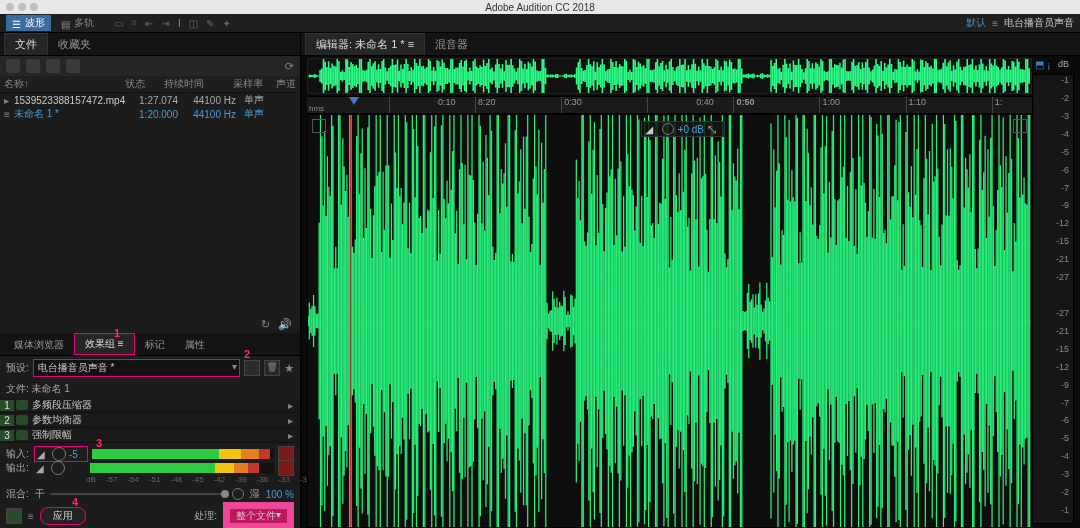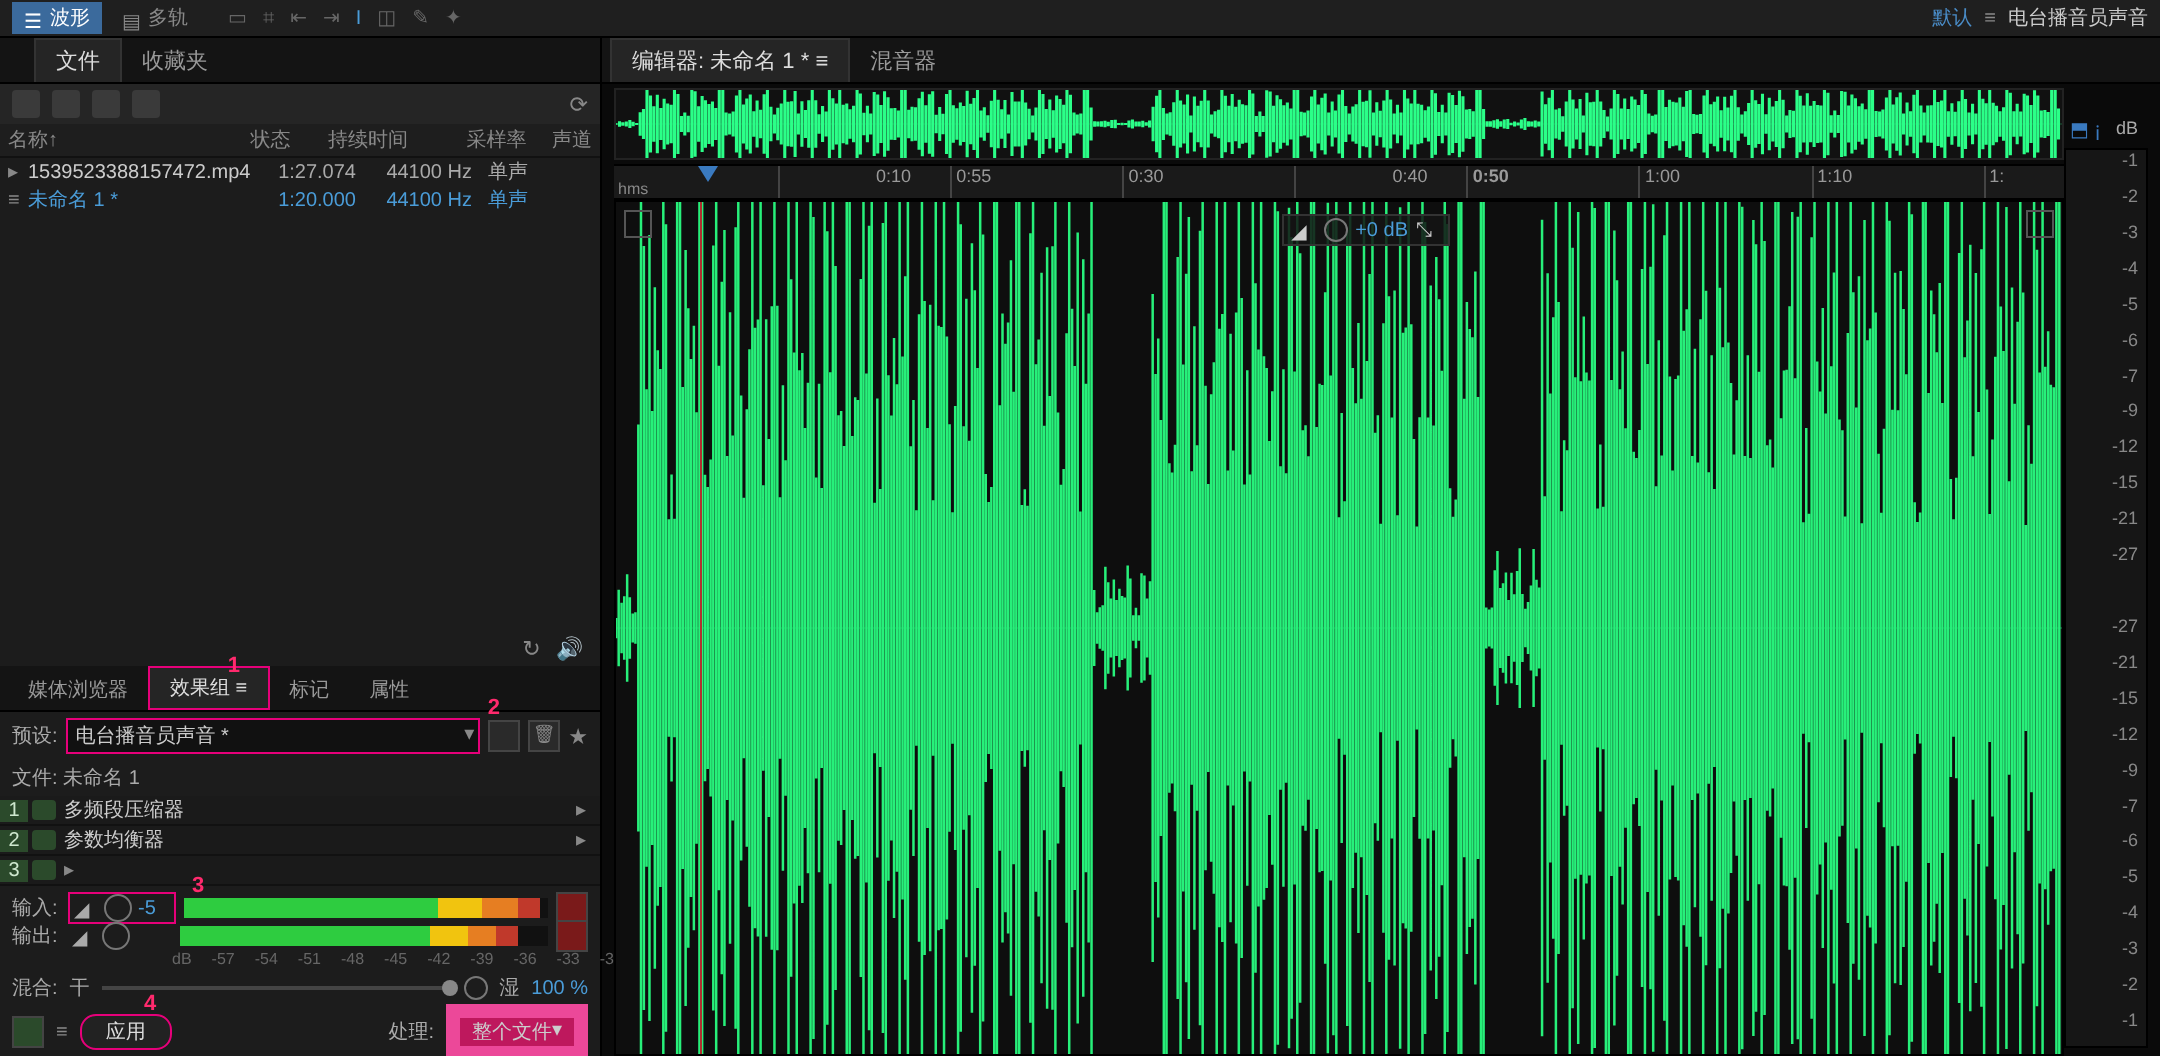--- a/index.html
+++ b/index.html
@@ -11,21 +11,21 @@
 .menubar{height:18px;background:#1f1f1f;display:flex;align-items:center;gap:6px;padding:0 6px;font-size:10px;color:#888;border-bottom:1px solid #000}
 .menubar .grp{display:flex;align-items:center;gap:4px}
 .menubar .btn{padding:1px 6px;display:flex;align-items:center;gap:3px}
 .menubar .btn.sel{background:#3b6a9c;color:#fff}
 .menubar .icon{width:10px;height:8px;display:inline-block}
 .menubar .spacer{flex:1}
 .menubar .link{color:#4a8cc7}
 .body{flex:1;display:flex;min-height:0}
 .left{width:300px;display:flex;flex-direction:column;background:#1c1c1c;border-right:1px solid #000}
 .right{flex:1;display:flex;flex-direction:column;min-width:0}
-.tabrow{height:22px;display:flex;align-items:flex-end;background:#141414;border-bottom:1px solid #000;padding-left:17px;gap:0}
+.tabrow{height:22px;display:flex;align-items:flex-end;background:#141414;border-bottom:1px solid #000;padding-left:4px;gap:0}
 .tab{padding:3px 10px;color:#999;font-size:11px}
 .tab.act{background:#252525;color:#ddd;border-top:1px solid #333;border-left:1px solid #333;border-right:1px solid #333}
 .toolbarL{height:20px;background:#252525;display:flex;align-items:center;gap:6px;padding:0 6px}
 .toolbarL .ico{width:14px;height:14px;background:#3a3a3a;border-radius:2px}
 .toolbarL .refresh{margin-left:auto;color:#888}
 .cols{display:flex;background:#1e1e1e;font-size:10px;color:#888;border-bottom:1px solid #111;height:16px;align-items:center}
 .cols span{padding:0 4px}
 .c-name{width:128px}
 .c-stat{width:30px}
 .c-dur{width:50px;text-align:right}
@@ -95,20 +95,28 @@
 .dbAxis .dv{position:absolute;right:4px}
 .dbAxis .hd{position:absolute;top:-16px;right:4px;color:#aaa}
 .dbAxis .icons{position:absolute;top:-16px;left:2px;display:flex;gap:3px}
 .dbAxis .icons span{color:#3a7ac0;font-size:10px}
 .pinkbox{border:1px solid #e6007a !important}
 </style>
 </head>
 <body>
 
 <div class="win">
+  <div class="titlebar">
+    <div class="tb-dots">
+        <span></span>
+        <span></span>
+        <span></span>
+      </div>
+    <div class="tb-title">Adobe Audition CC 2018</div>
+  </div>
 
   <div class="menubar">
     <div class="grp">
       <div class="btn sel">
           <span class="icon">☰</span>
           <span>波形</span>
         </div>
       <div class="btn">
           <span class="icon">▤</span>
           <span>多轨</span>
@@ -203,20 +211,21 @@
           </div>
         <div class="fxrow">
             <span class="num">2</span>
             <span class="pw"></span>
             <span class="nm">参数均衡器</span>
             <span class="ar">▸</span>
           </div>
         <div class="fxrow">
             <span class="num">3</span>
             <span class="pw"></span>
+            <span class="nm">强制限幅</span>
             <span class="ar">▸</span>
           </div>
       </div>
 
       <div class="meters">
         <div class="mr">
           <span class="lab">输入:</span>
           <span class="pinkbox" style="display:flex;align-items:center;gap:3px;padding:0 2px">
             <span class="ico2">◢</span>
             <span class="clock"></span>
@@ -301,21 +310,21 @@
         <svg class="ov-svg" id="ovsvg" preserveAspectRatio="none" viewBox="0 0 700 34">
             <line x1="0" y1="17" x2="700" y2="17" stroke="#1a5a3a" stroke-width="0.6"></line>
             <path d="M0.0 16.6 L0.0 17.4 M1.7 15.6 L1.7 18.4 M3.3 16.1 L3.3 17.9 M5.0 15.8 L5.0 18.2 M6.7 15.0 L6.7 19.0 M8.3 15.9 L8.3 18.1 M10.0 16.5 L10.0 17.5 M11.7 11.1 L11.7 22.9 M13.3 9.5 L13.3 24.5 M15.0 -2.3 L15.0 36.3 M16.7 2.8 L16.7 31.2 M18.3 8.1 L18.3 25.9 M20.0 2.4 L20.0 31.6 M21.7 9.0 L21.7 25.0 M23.3 4.4 L23.3 29.6 M25.0 6.7 L25.0 27.3 M26.7 7.4 L26.7 26.6 M28.3 -2.2 L28.3 36.2 M30.0 2.0 L30.0 32.0 M31.7 13.0 L31.7 21.0 M33.3 11.3 L33.3 22.7 M35.0 12.9 L35.0 21.1 M36.7 -0.3 L36.7 34.3 M38.3 0.6 L38.3 33.4 M40.0 8.1 L40.0 25.9 M41.7 3.0 L41.7 31.0 M43.3 5.1 L43.3 28.9 M45.0 7.0 L45.0 27.0 M46.7 5.8 L46.7 28.2 M48.3 9.0 L48.3 25.0 M50.0 -0.4 L50.0 34.4 M51.7 -1.0 L51.7 35.0 M53.3 11.3 L53.3 22.7 M55.0 11.8 L55.0 22.2 M56.7 10.8 L56.7 23.2 M58.3 2.8 L58.3 31.2 M60.0 -1.0 L60.0 35.0 M61.7 7.3 L61.7 26.7 M63.3 4.2 L63.3 29.8 M65.0 2.2 L65.0 31.8 M66.7 10.6 L66.7 23.4 M68.3 5.3 L68.3 28.7 M70.0 9.9 L70.0 24.1 M71.7 2.1 L71.7 31.9 M73.3 -2.9 L73.3 36.9 M75.0 8.4 L75.0 25.6 M76.7 12.2 L76.7 21.8 M78.3 8.9 L78.3 25.1 M80.0 6.7 L80.0 27.3 M81.7 -1.6 L81.7 35.6 M83.3 5.9 L83.3 28.1 M85.0 5.6 L85.0 28.4 M86.7 0.5 L86.7 33.5 M88.3 11.7 L88.3 22.3 M90.0 5.6 L90.0 28.4 M91.7 10.0 L91.7 24.0 M93.3 5.1 L93.3 28.9 M95.0 -3.6 L95.0 37.6 M96.7 5.1 L96.7 28.9 M98.3 12.1 L98.3 21.9 M100.0 8.0 L100.0 26.0 M101.7 10.8 L101.7 23.2 M103.3 -0.9 L103.3 34.9 M105.0 4.1 L105.0 29.9 M106.7 6.8 L106.7 27.2 M108.3 0.0 L108.3 34.0 M110.0 7.4 L110.0 26.6 M111.7 6.8 L111.7 27.2 M113.3 9.6 L113.3 24.4 M115.0 7.9 L115.0 26.1 M116.7 -2.8 L116.7 36.8 M118.3 1.8 L118.3 32.2 M120.0 11.4 L120.0 22.6 M121.7 7.9 L121.7 26.1 M123.3 11.8 L123.3 22.2 M125.0 1.0 L125.0 33.0 M126.7 2.3 L126.7 31.7 M128.3 7.5 L128.3 26.5 M130.0 0.6 L130.0 33.4 M131.7 3.6 L131.7 30.4 M133.3 9.1 L133.3 24.9 M135.0 9.0 L135.0 25.0 M136.7 10.3 L136.7 23.7 M138.3 -0.9 L138.3 34.9 M140.0 -1.0 L140.0 35.0 M141.7 9.9 L141.7 24.1 M143.3 8.4 L143.3 25.6 M145.0 8.6 L145.0 25.4 M146.7 4.1 L146.7 29.9 M148.3 0.9 L148.3 33.1 M150.0 7.6 L150.0 26.4 M151.7 2.1 L151.7 31.9 M153.3 0.6 L153.3 33.4 M155.0 12.4 L155.0 21.6 M156.7 8.5 L156.7 25.5 M158.3 11.9 L158.3 22.1 M160.0 2.0 L160.0 32.0 M161.7 -2.9 L161.7 36.9 M163.3 7.6 L163.3 26.4 M165.0 9.1 L165.0 24.9 M166.7 6.2 L166.7 27.8 M168.3 8.0 L168.3 26.0 M170.0 0.4 L170.0 33.6 M171.7 6.9 L171.7 27.1 M173.3 4.0 L173.3 30.0 M175.0 -1.3 L175.0 35.3 M176.7 10.3 L176.7 23.7 M178.3 8.6 L178.3 25.4 M180.0 12.6 L180.0 21.4 M181.7 5.4 L181.7 28.6 M183.3 -3.5 L183.3 37.5 M185.0 4.9 L185.0 29.1 M186.7 9.6 L186.7 24.4 M188.3 5.0 L188.3 29.0 M190.0 12.3 L190.0 21.7 M191.7 1.0 L191.7 33.0 M193.3 5.8 L193.3 28.2 M195.0 5.8 L195.0 28.2 M196.7 -1.8 L196.7 35.8 M198.3 6.2 L198.3 27.8 M200.0 9.4 L200.0 24.6 M201.7 12.7 L201.7 21.3 M203.3 8.8 L203.3 25.2 M205.0 -2.8 L205.0 36.8 M206.7 2.0 L206.7 32.0 M208.3 9.5 L208.3 24.5 M210.0 4.8 L210.0 29.2 M211.7 10.1 L211.7 23.9 M213.3 2.7 L213.3 31.3 M215.0 4.5 L215.0 29.5 M216.7 7.4 L216.7 26.6 M218.3 -1.2 L218.3 35.2 M220.0 2.4 L220.0 31.6 M221.7 11.3 L221.7 22.7 M223.3 12.3 L223.3 21.7 M225.0 11.8 L225.0 22.2 M226.7 -0.7 L226.7 34.7 M228.3 -0.5 L228.3 34.5 M230.0 8.7 L230.0 25.3 M231.7 15.6 L231.7 18.4 M233.3 15.7 L233.3 18.3 M235.0 15.6 L235.0 18.4 M236.7 15.4 L236.7 18.6 M238.3 15.9 L238.3 18.1 M240.0 15.0 L240.0 19.0 M241.7 14.9 L241.7 19.1 M243.3 16.5 L243.3 17.5 M245.0 16.4 L245.0 17.6 M246.7 16.5 L246.7 17.5 M248.3 15.2 L248.3 18.8 M250.0 14.7 L250.0 19.3 M251.7 15.8 L251.7 18.2 M253.3 15.7 L253.3 18.3 M255.0 15.4 L255.0 18.6 M256.7 16.1 L256.7 17.9 M258.3 15.3 L258.3 18.7 M260.0 8.4 L260.0 25.6 M261.7 2.9 L261.7 31.1 M263.3 -2.5 L263.3 36.5 M265.0 9.0 L265.0 25.0 M266.7 11.7 L266.7 22.3 M268.3 11.1 L268.3 22.9 M270.0 6.1 L270.0 27.9 M271.7 -2.7 L271.7 36.7 M273.3 5.2 L273.3 28.8 M275.0 7.3 L275.0 26.7 M276.7 2.3 L276.7 31.7 M278.3 12.7 L278.3 21.3 M280.0 3.3 L280.0 30.7 M281.7 7.9 L281.7 26.1 M283.3 5.4 L283.3 28.6 M285.0 -3.1 L285.0 37.1 M286.7 5.3 L286.7 28.7 M288.3 12.2 L288.3 21.8 M290.0 10.6 L290.0 23.4 M291.7 9.9 L291.7 24.1 M293.3 -2.0 L293.3 36.0 M295.0 2.9 L295.0 31.1 M296.7 7.9 L296.7 26.1 M298.3 2.0 L298.3 32.0 M300.0 8.4 L300.0 25.6 M301.7 4.9 L301.7 29.1 M303.3 7.1 L303.3 26.9 M305.0 7.6 L305.0 26.4 M306.7 -2.3 L306.7 36.3 M308.3 1.7 L308.3 32.3 M310.0 13.0 L310.0 21.0 M311.7 10.7 L311.7 23.3 M313.3 13.0 L313.3 21.0 M315.0 0.1 L315.0 33.9 M316.7 0.7 L316.7 33.3 M318.3 7.9 L318.3 26.1 M320.0 2.6 L320.0 31.4 M321.7 4.6 L321.7 29.4 M323.3 7.6 L323.3 26.4 M325.0 6.3 L325.0 27.7 M326.7 9.3 L326.7 24.7 M328.3 -0.4 L328.3 34.4 M330.0 -1.2 L330.0 35.2 M331.7 10.9 L331.7 23.1 M333.3 11.2 L333.3 22.8 M335.0 10.2 L335.0 23.8 M336.7 3.2 L336.7 30.8 M338.3 -0.8 L338.3 34.8 M340.0 7.2 L340.0 26.8 M341.7 3.9 L341.7 30.1 M343.3 1.8 L343.3 32.2 M345.0 11.2 L345.0 22.8 M346.7 5.8 L346.7 28.2 M348.3 10.2 L348.3 23.8 M350.0 2.3 L350.0 31.7 M351.7 -3.0 L351.7 37.0 M353.3 8.0 L353.3 26.0 M355.0 11.7 L355.0 22.3 M356.7 8.3 L356.7 25.7 M358.3 7.1 L358.3 26.9 M360.0 -1.3 L360.0 35.3 M361.7 5.9 L361.7 28.1 M363.3 5.4 L363.3 28.6 M365.0 0.1 L365.0 33.9 M366.7 11.2 L366.7 22.8 M368.3 6.1 L368.3 27.9 M370.0 10.4 L370.0 23.6 M371.7 5.3 L371.7 28.7 M373.3 -3.6 L373.3 37.6 M375.0 4.8 L375.0 29.2 M376.7 11.7 L376.7 22.3 M378.3 7.4 L378.3 26.6 M380.0 11.3 L380.0 22.7 M381.7 -0.6 L381.7 34.6 M383.3 4.2 L383.3 29.8 M385.0 6.7 L385.0 27.3 M386.7 -0.3 L386.7 34.3 M388.3 6.9 L388.3 27.1 M390.0 7.4 L390.0 26.6 M391.7 10.1 L391.7 23.9 M393.3 8.2 L393.3 25.8 M395.0 -2.8 L395.0 36.8 M396.7 1.6 L396.7 32.4 M398.3 11.0 L398.3 23.0 M400.0 7.4 L400.0 26.6 M401.7 11.3 L401.7 22.7 M403.3 1.4 L403.3 32.6 M405.0 2.5 L405.0 31.5 M406.7 7.5 L406.7 26.5 M408.3 0.4 L408.3 33.6 M410.0 3.1 L410.0 30.9 M411.7 9.7 L411.7 24.3 M413.3 9.5 L413.3 24.5 M415.0 10.6 L415.0 23.4 M416.7 -0.7 L416.7 34.7 M418.3 -1.1 L418.3 35.1 M420.0 9.5 L420.0 24.5 M421.7 15.6 L421.7 18.4 M423.3 15.6 L423.3 18.4 M425.0 15.1 L425.0 18.9 M426.7 14.6 L426.7 19.4 M428.3 15.6 L428.3 18.4 M430.0 14.7 L430.0 19.3 M431.7 14.5 L431.7 19.5 M433.3 16.4 L433.3 17.6 M435.0 15.8 L435.0 18.2 M436.7 16.3 L436.7 17.7 M438.3 14.8 L438.3 19.2 M440.0 14.0 L440.0 20.0 M441.7 15.6 L441.7 18.4 M443.3 15.8 L443.3 18.2 M445.0 15.3 L445.0 18.7 M446.7 15.7 L446.7 18.3 M448.3 0.8 L448.3 33.2 M450.0 7.1 L450.0 26.9 M451.7 3.9 L451.7 30.1 M453.3 -1.6 L453.3 35.6 M455.0 9.8 L455.0 24.2 M456.7 9.1 L456.7 24.9 M458.3 13.1 L458.3 20.9 M460.0 5.7 L460.0 28.3 M461.7 -3.4 L461.7 37.4 M463.3 4.7 L463.3 29.3 M465.0 9.2 L465.0 24.8 M466.7 4.5 L466.7 29.5 M468.3 12.8 L468.3 21.2 M470.0 1.4 L470.0 32.6 M471.7 6.1 L471.7 27.9 M473.3 5.9 L473.3 28.1 M475.0 -2.1 L475.0 36.1 M476.7 5.7 L476.7 28.3 M478.3 10.0 L478.3 24.0 M480.0 13.2 L480.0 20.8 M481.7 9.2 L481.7 24.8 M483.3 -2.6 L483.3 36.6 M485.0 2.0 L485.0 32.0 M486.7 9.2 L486.7 24.8 M488.3 4.3 L488.3 29.7 M490.0 9.5 L490.0 24.5 M491.7 3.2 L491.7 30.8 M493.3 4.8 L493.3 29.2 M495.0 7.5 L495.0 26.5 M496.7 -1.3 L496.7 35.3 M498.3 2.0 L498.3 32.0 M500.0 11.8 L500.0 22.2 M501.7 12.9 L501.7 21.1 M503.3 12.2 L503.3 21.8 M505.0 -0.4 L505.0 34.4 M506.7 -0.4 L506.7 34.4 M508.3 8.5 L508.3 25.5 M510.0 4.9 L510.0 29.1 M511.7 5.9 L511.7 28.1 M513.3 6.2 L513.3 27.8 M515.0 3.8 L515.0 30.2 M516.7 8.4 L516.7 25.6 M518.3 0.5 L518.3 33.5 M520.0 -0.9 L520.0 34.9 M521.7 12.0 L521.7 22.0 M523.3 12.4 L523.3 21.6 M525.0 12.0 L525.0 22.0 M526.7 2.7 L526.7 31.3 M528.3 -2.0 L528.3 36.0 M530.0 7.1 L530.0 26.9 M531.7 5.9 L531.7 28.1 M533.3 3.3 L533.3 30.7 M535.0 10.1 L535.0 23.9 M536.7 3.4 L536.7 30.6 M538.3 8.7 L538.3 25.3 M540.0 2.9 L540.0 31.1 M541.7 -2.7 L541.7 36.7 M543.3 8.6 L543.3 25.4 M545.0 12.2 L545.0 21.8 M546.7 10.6 L546.7 23.4 M548.3 6.5 L548.3 27.5 M550.0 -2.5 L550.0 36.5 M551.7 5.1 L551.7 28.9 M553.3 7.0 L553.3 27.0 M555.0 1.9 L555.0 32.1 M556.7 12.1 L556.7 21.9 M558.3 3.9 L558.3 30.1 M560.0 8.3 L560.0 25.7 M561.7 5.5 L561.7 28.5 M563.3 -3.2 L563.3 37.2 M565.0 4.9 L565.0 29.1 M566.7 12.7 L566.7 21.3 M568.3 10.0 L568.3 24.0 M570.0 10.4 L570.0 23.6 M571.7 -1.7 L571.7 35.7 M573.3 2.9 L573.3 31.1 M575.0 7.7 L575.0 26.3 M576.7 1.6 L576.7 32.4 M578.3 7.9 L578.3 26.1 M580.0 5.5 L580.0 28.5 M581.7 7.5 L581.7 26.5 M583.3 7.8 L583.3 26.2 M585.0 -2.3 L585.0 36.3 M586.7 1.4 L586.7 32.6 M588.3 12.6 L588.3 21.4 M590.0 10.2 L590.0 23.8 M591.7 12.5 L591.7 21.5 M593.3 0.5 L593.3 33.5 M595.0 0.9 L595.0 33.1 M596.7 7.8 L596.7 26.2 M598.3 2.3 L598.3 31.7 M600.0 4.1 L600.0 29.9 M601.7 8.1 L601.7 25.9 M603.3 6.7 L603.3 27.3 M605.0 9.6 L605.0 24.4 M606.7 -0.3 L606.7 34.3 M608.3 -1.4 L608.3 35.4 M610.0 10.5 L610.0 23.5 M611.7 10.7 L611.7 23.3 M613.3 9.7 L613.3 24.3 M615.0 3.7 L615.0 30.3 M616.7 -0.5 L616.7 34.5 M618.3 7.2 L618.3 26.8 M620.0 3.6 L620.0 30.4 M621.7 1.3 L621.7 32.7 M623.3 11.7 L623.3 22.3 M625.0 6.3 L625.0 27.7 M626.7 10.6 L626.7 23.4 M628.3 2.4 L628.3 31.6 M630.0 -3.1 L630.0 37.1 M631.7 7.7 L631.7 26.3 M633.3 11.2 L633.3 22.8 M635.0 7.8 L635.0 26.2 M636.7 7.6 L636.7 26.4 M638.3 -1.0 L638.3 35.0 M640.0 6.0 L640.0 28.0 M641.7 5.2 L641.7 28.8 M643.3 -0.3 L643.3 34.3 M645.0 10.6 L645.0 23.4 M646.7 6.6 L646.7 27.4 M648.3 10.9 L648.3 23.1 M650.0 5.6 L650.0 28.4 M651.7 -3.6 L651.7 37.6 M653.3 4.5 L653.3 29.5 M655.0 11.2 L655.0 22.8 M656.7 6.9 L656.7 27.1 M658.3 11.8 L658.3 22.2 M660.0 -0.2 L660.0 34.2 M661.7 4.4 L661.7 29.6 M663.3 6.6 L663.3 27.4 M665.0 -0.7 L665.0 34.7 M666.7 6.4 L666.7 27.6 M668.3 7.9 L668.3 26.1 M670.0 10.6 L670.0 23.4 M671.7 8.6 L671.7 25.4 M673.3 -2.7 L673.3 36.7 M675.0 1.4 L675.0 32.6 M676.7 10.6 L676.7 23.4 M678.3 6.9 L678.3 27.1 M680.0 10.7 L680.0 23.3 M681.7 1.9 L681.7 32.1 M683.3 2.8 L683.3 31.2 M685.0 7.5 L685.0 26.5 M686.7 0.1 L686.7 33.9 M688.3 2.7 L688.3 31.3 M690.0 10.2 L690.0 23.8 M691.7 10.0 L691.7 24.0 M693.3 11.0 L693.3 23.0 M695.0 -0.5 L695.0 34.5 M696.7 -1.2 L696.7 35.2 M698.3 9.2 L698.3 24.8 " stroke="#2bff88" stroke-width="1.5"></path>
           </svg>
       </div>
       <div class="ruler">
         <span class="hms">hms</span>
         <div class="play" style="left:42px"></div>
         <div id="rticks">
             <div class="tk" style="left: 11.3125%; padding-left: 48px;">0:10</div>
-            <div class="tk" style="left: 23.1875%;">0:55</div>
+            <div class="tk" style="left: 23.1875%;">8:20</div>
             <div class="tk" style="left: 35.0625%;">0:30</div>
             <div class="tk" style="left: 46.9375%; padding-left: 48px;">0:40</div>
             <div class="tk" style="left: 58.8125%; font-weight: bold;">0:50</div>
             <div class="tk" style="left: 70.6875%;">1:00</div>
             <div class="tk" style="left: 82.5625%;">1:10</div>
             <div class="tk" style="left: 94.4375%;">1:</div>
           </div>
       </div>
       <div class="waveArea">
         <svg class="waveSvg" id="wavesvg" preserveAspectRatio="none" viewBox="0 0 700 400">

